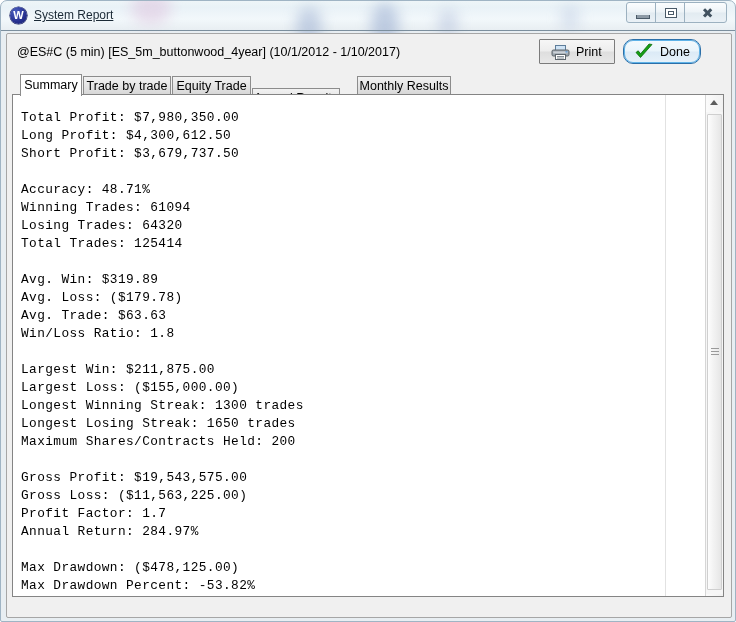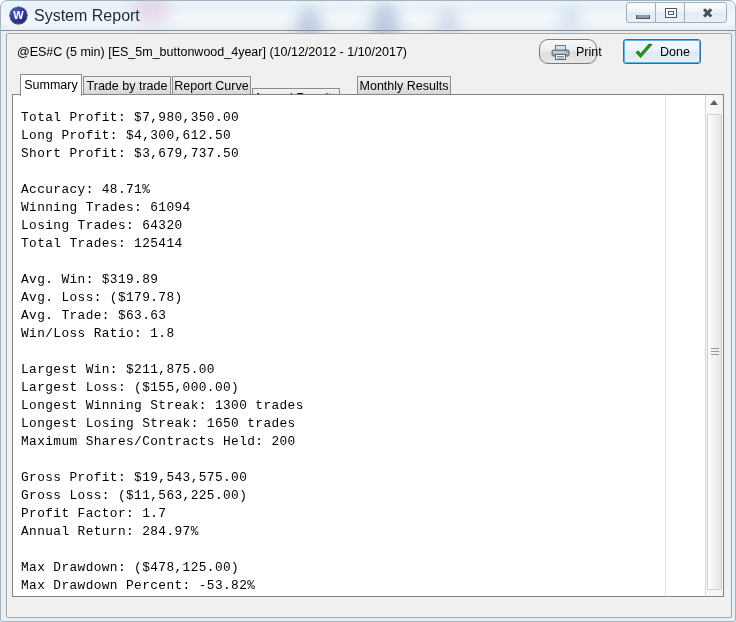--- a/index.html
+++ b/index.html
@@ -54,24 +54,25 @@
     color: #ffffff;
     font-size: 11px;
     font-weight: bold;
     line-height: 17px;
     text-align: center;
     font-family: "Liberation Sans", sans-serif;
   }
   #title-text {
     position: absolute;
     left: 33px; top: 6px;
-    font-size: 16px;
+    font-size: 12px;
     color: #1b2a36;
     line-height: 17px;
     white-space: nowrap;
+    text-decoration: underline;
   }
 
   
   .wbtn {
     position: absolute;
     top: 1px;
     height: 21px;
     box-sizing: border-box;
     border: 1px solid #9cb1c0;
     background: linear-gradient(to bottom, #fbfdfe 0%, #edf3f7 48%, #e2ebf1 52%, #eaf1f6 100%);
@@ -147,28 +148,28 @@
     position: absolute;
     top: 5px;
     height: 25px;
     box-sizing: border-box;
     background: linear-gradient(to bottom, #f6f6f6 0%, #ededed 48%, #dedede 52%, #e8e8e8 100%);
     font-size: 12.5px;
     color: #000;
     cursor: default;
   }
   #btn-print {
-    left: 532px; width: 58px;
+    left: 532px; width: 76px;
     border: 1px solid #7b7b7b;
-    border-radius: 9px;
+    border-radius: 1px;
   }
   #btn-done {
     left: 616px; width: 78px;
     border: 1px solid #2c6fa8;
-    border-radius: 3px;
+    border-radius: 10px;
     background: linear-gradient(to bottom, #f4fafd 0%, #e9f4fb 48%, #dbeaf6 52%, #e7f2fa 100%);
     box-shadow: 0 0 0 1px #5fb3e8 inset;
   }
   .tbtn .lbl {
     position: absolute;
     left: 36px; top: 4px;
     line-height: 16px;
   }
 
   
@@ -316,21 +317,21 @@
     <div class="wbtn" id="btn-max">
       <i></i>
     </div>
     <div class="wbtn" id="btn-close">
       <i>✖</i>
     </div>
   </div>
 
   <div id="client">
 
-    <div id="header-line">@ES#C (5 min) [ES_5m_buttonwood_4year]  (10/12/2012 - 1/10/2017)</div>
+    <div id="header-line">@ES#C (5 min) [ES_5m_buttonwood_4year]  (10/1/2012 - 1/10/2017)</div>
 
     <div class="tbtn" id="btn-print">
       <svg id="printer-icon" viewBox="0 0 19 15">
         <rect x="4.5" y="0.5" width="10" height="5" fill="#cfe3f5" stroke="#5d7c99"></rect>
         <rect x="1" y="5" width="17" height="6" rx="1.4" fill="#9aa3ab" stroke="#5e666d"></rect>
         <rect x="2.2" y="6.4" width="14.6" height="2" fill="#cdd3d9"></rect>
         <rect x="4.5" y="9.5" width="10" height="5" fill="#ffffff" stroke="#5e666d"></rect>
         <rect x="6" y="11" width="7" height="0.9" fill="#7b848c"></rect>
         <rect x="6" y="12.6" width="7" height="0.9" fill="#7b848c"></rect>
         <rect x="14.5" y="6.2" width="2" height="1.3" fill="#5a99d6"></rect>
@@ -341,21 +342,21 @@
     <div class="tbtn" id="btn-done">
       <svg id="check-icon" viewBox="0 0 20 18">
         <path d="M2 9.5 L6.5 14.5 L18 1.5 L15 1 L6.6 10.8 L4.2 7.8 Z" fill="#15a015" stroke="#0c6b0c" stroke-width="0.8" stroke-linejoin="round"></path>
       </svg>
       <span class="lbl">Done</span>
     </div>
 
     <div id="tabstrip">
         <div class="tab active" style="left: 8px; width: 62px;">Summary</div>
         <div class="tab" style="left: 71px; width: 88px;">Trade by trade</div>
-        <div class="tab" style="left: 160px; width: 79px;">Report Curve</div>
+        <div class="tab" style="left: 160px; width: 79px;">Equity Trade</div>
         <div class="tab" style="left: 240px; width: 88px; margin-top: 12px;">Annual Results</div>
         <div class="tab" style="left: 345px; width: 94px;">Monthly Results</div>
       </div>
 
     <div id="textpanel">
       <div id="margin-rule"></div>
       <pre id="report-text">Total Profit: $7,980,350.00
 Long Profit: $4,300,612.50
 Short Profit: $3,679,737.50
 

